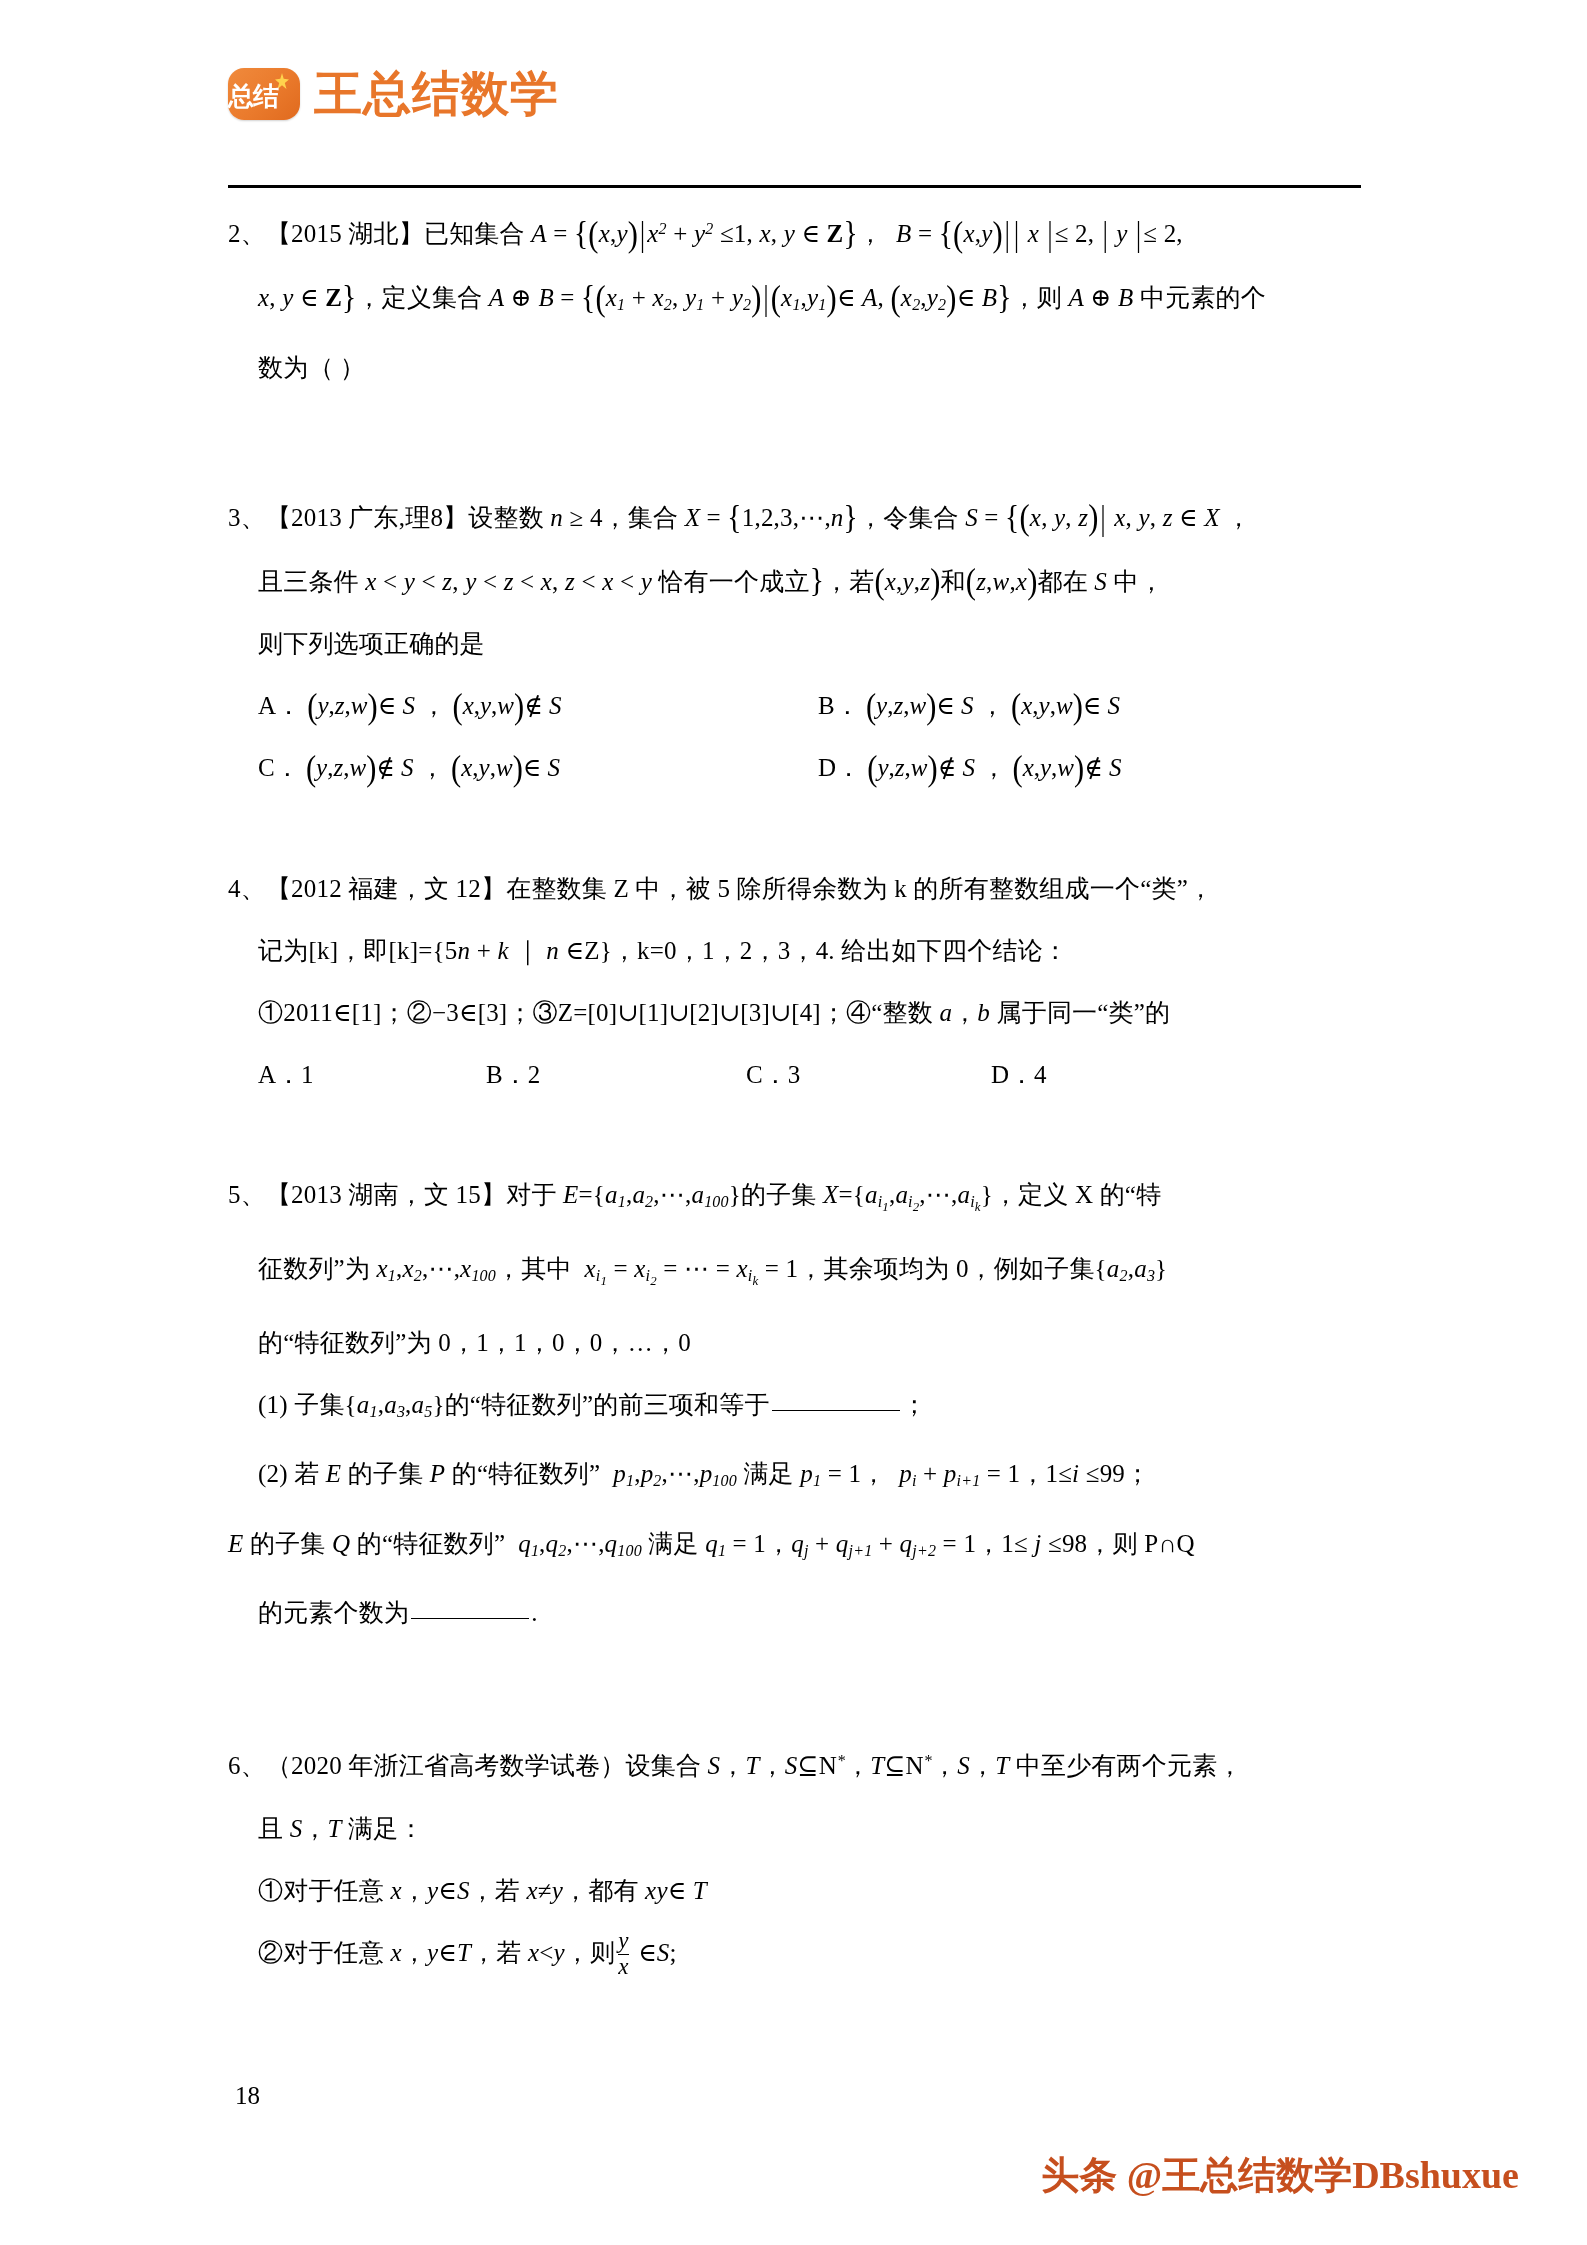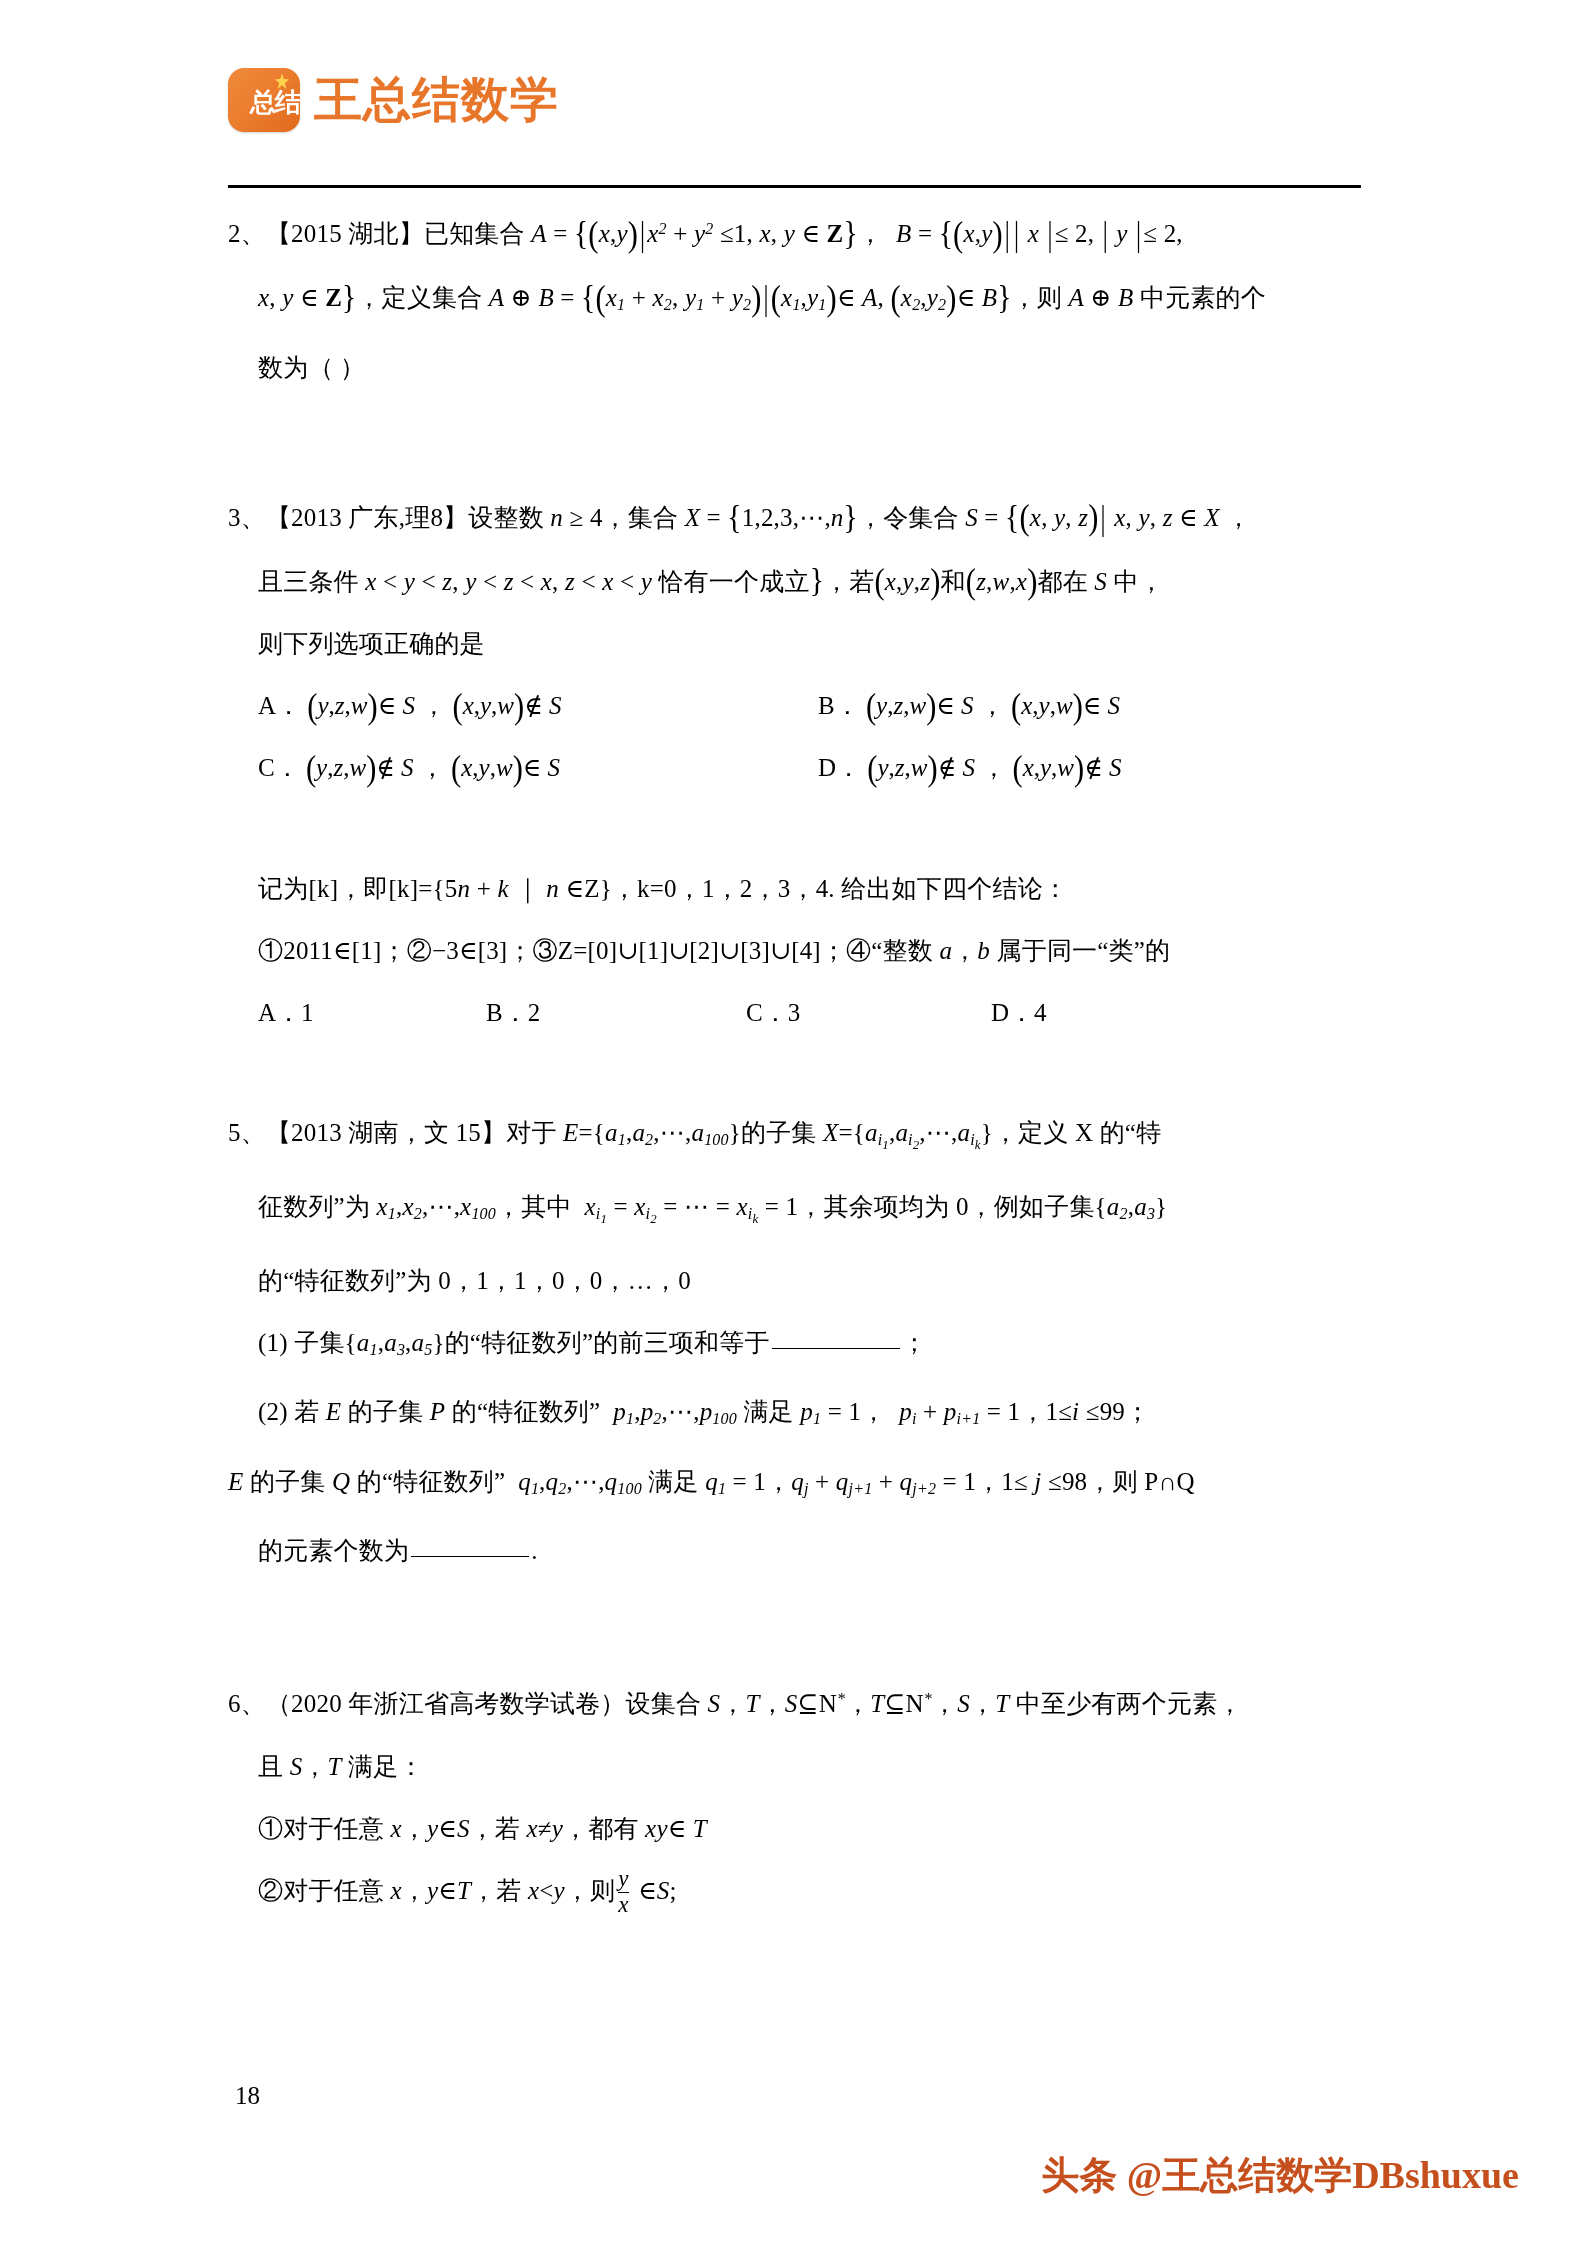--- a/index.html
+++ b/index.html
@@ -35,27 +35,27 @@
   .brand {
     position: absolute;
     left: 0;
     top: 8px;
     display: flex;
     align-items: center;
     gap: 14px;
   }
   .logo-badge {
     width: 72px;
-    height: 64px;
+    height: 52px;
     border-radius: 16px;
     background: linear-gradient(135deg, #f08a3c 0%, #ea7a2c 55%, #e06a1e 100%);
     position: relative;
     display: flex;
     align-items: center;
-    justify-content: flex-end;
+    justify-content: flex-start;
     box-shadow: 0 1px 2px rgba(0,0,0,.18);
   }
   .logo-badge .lb-text {
     color: #fff;
     font-family: "Liberation Sans", sans-serif;
     font-weight: 700;
     font-size: 26px;
     letter-spacing: -1px;
     line-height: 1;
     transform: translateY(2px);
@@ -264,20 +264,23 @@
         </div>
         <div class="opt">
           <span>D．</span>&nbsp;<span class="big-paren">(</span><span class="mi">y</span><span class="mo">,</span><span class="mi">z</span><span class="mo">,</span><span class="mi">w</span><span class="big-paren">)</span><span class="mo">∉</span> <span class="mi">S</span> ，&nbsp;<span class="big-paren">(</span><span class="mi">x</span><span class="mo">,</span><span class="mi">y</span><span class="mo">,</span><span class="mi">w</span><span class="big-paren">)</span><span class="mo">∉</span> <span class="mi">S</span>
         </div>
       </div>
     </div>
 
     <div class="spacer-md"></div>
 
     <div class="q-block">
+      <div class="line">
+        4、【2012 福建，文 12】在整数集 Z 中，被 5 除所得余数为 k 的所有整数组成一个“类”，
+      </div>
       <div class="line indent">
         记为[k]，即[k]={<span class="mn">5</span><span class="mi">n</span> <span class="mo">+</span> <span class="mi">k</span> ｜ <span class="mi">n</span> <span class="mo">∈</span>Z}，k=0，1，2，3，4. 给出如下四个结论：
       </div>
       <div class="line indent">
         ①2011∈[1]；②−3∈[3]；③Z=[0]∪[1]∪[2]∪[3]∪[4]；④“整数 <span class="mi">a</span>，<span class="mi">b</span> 属于同一“类”的
       </div>
       <div class="opts four indent">
         <div class="opt"><span>A．</span><span>1</span></div>
         <div class="opt"><span>B．</span><span>2</span></div>
         <div class="opt"><span>C．</span><span>3</span></div>

